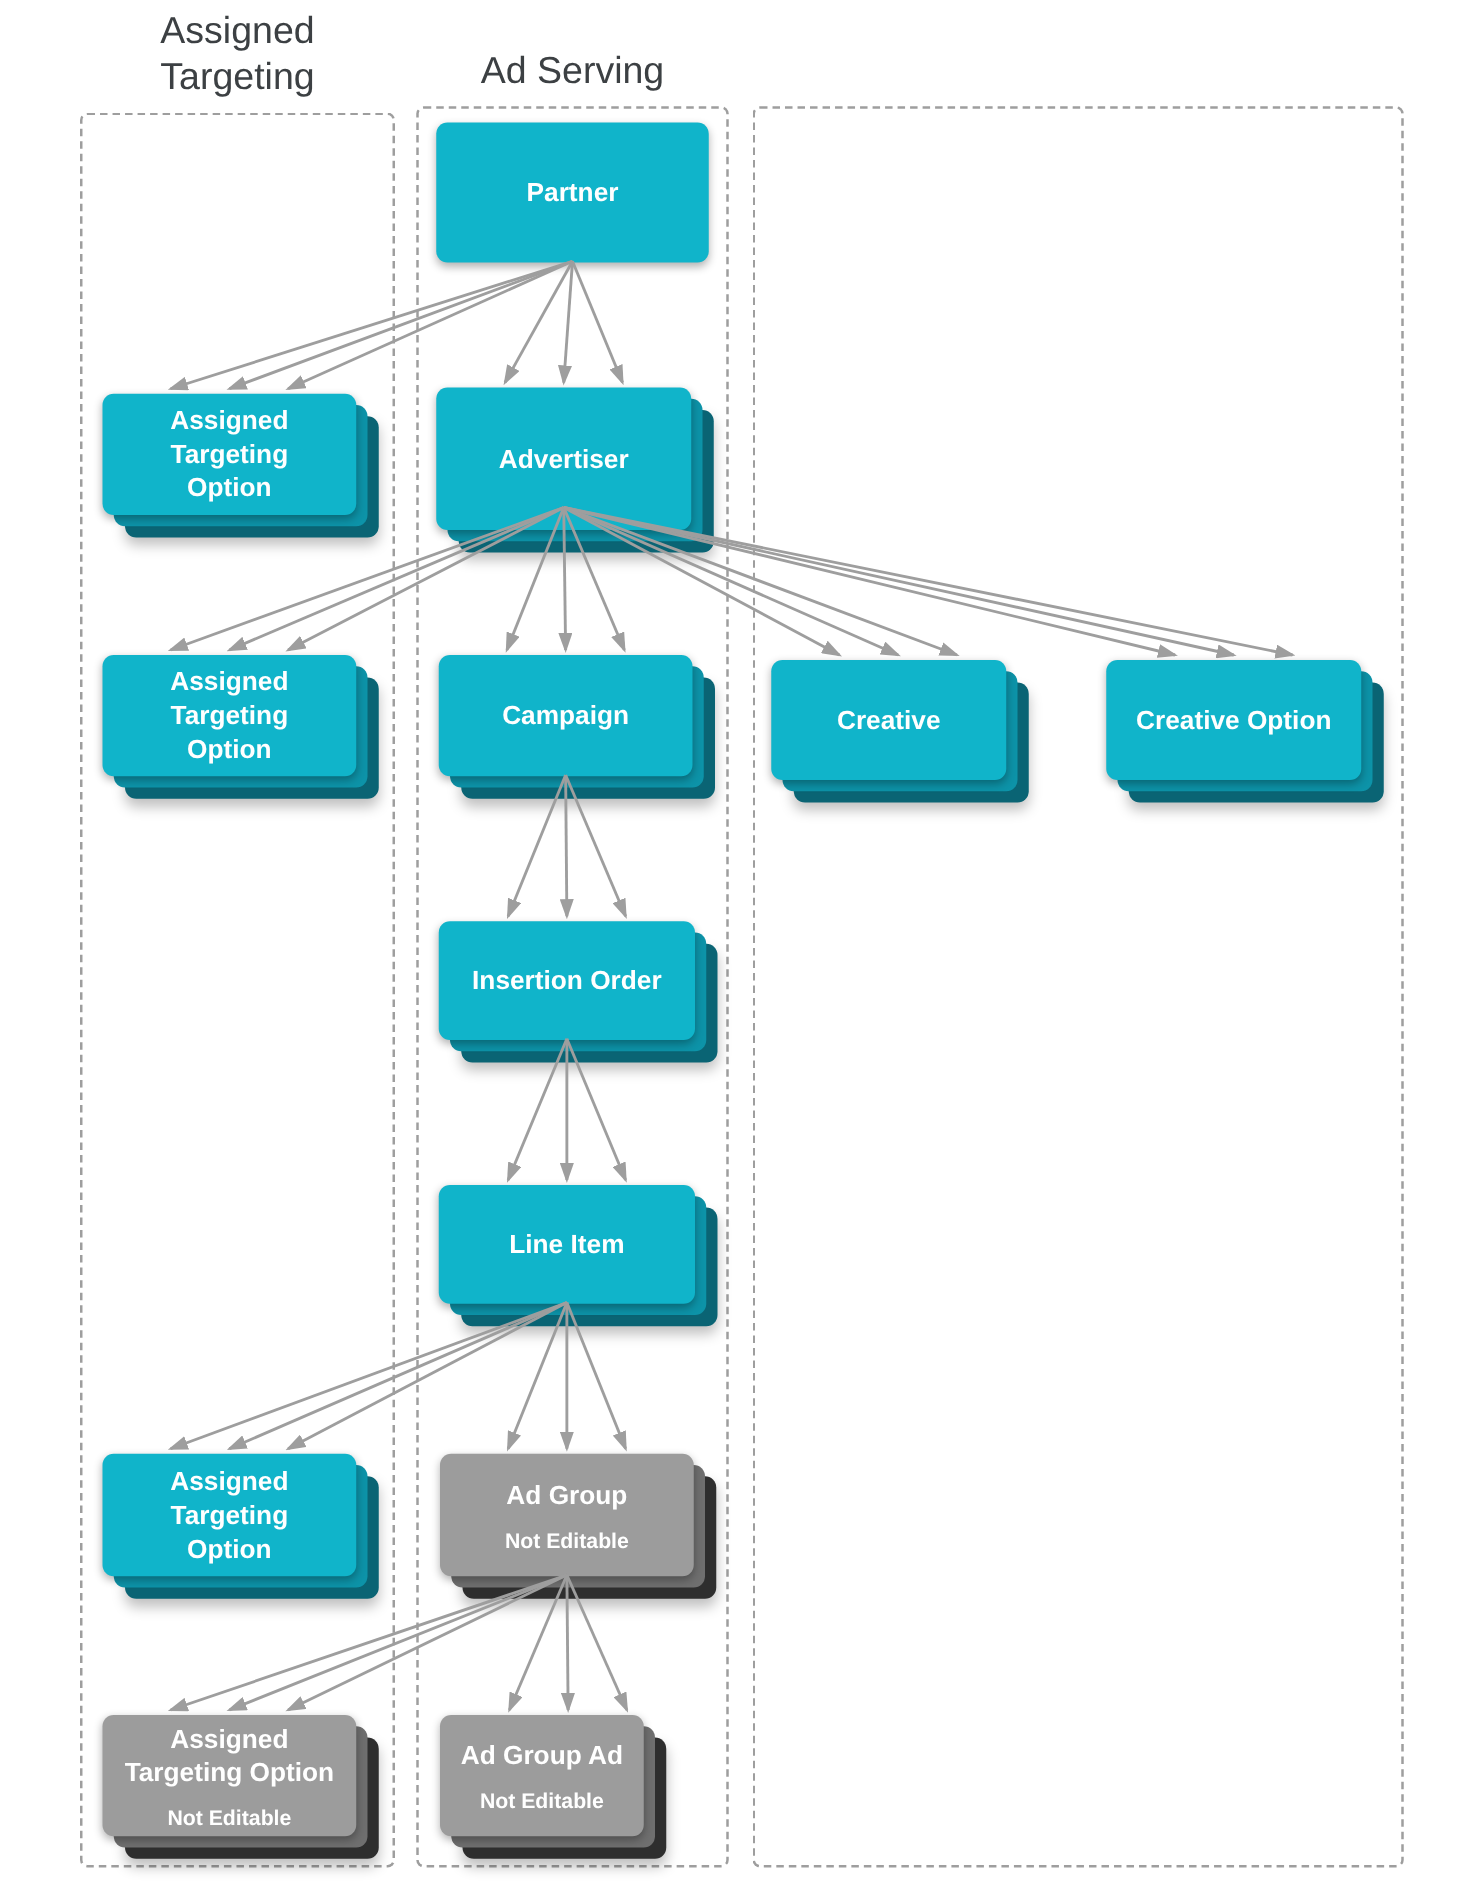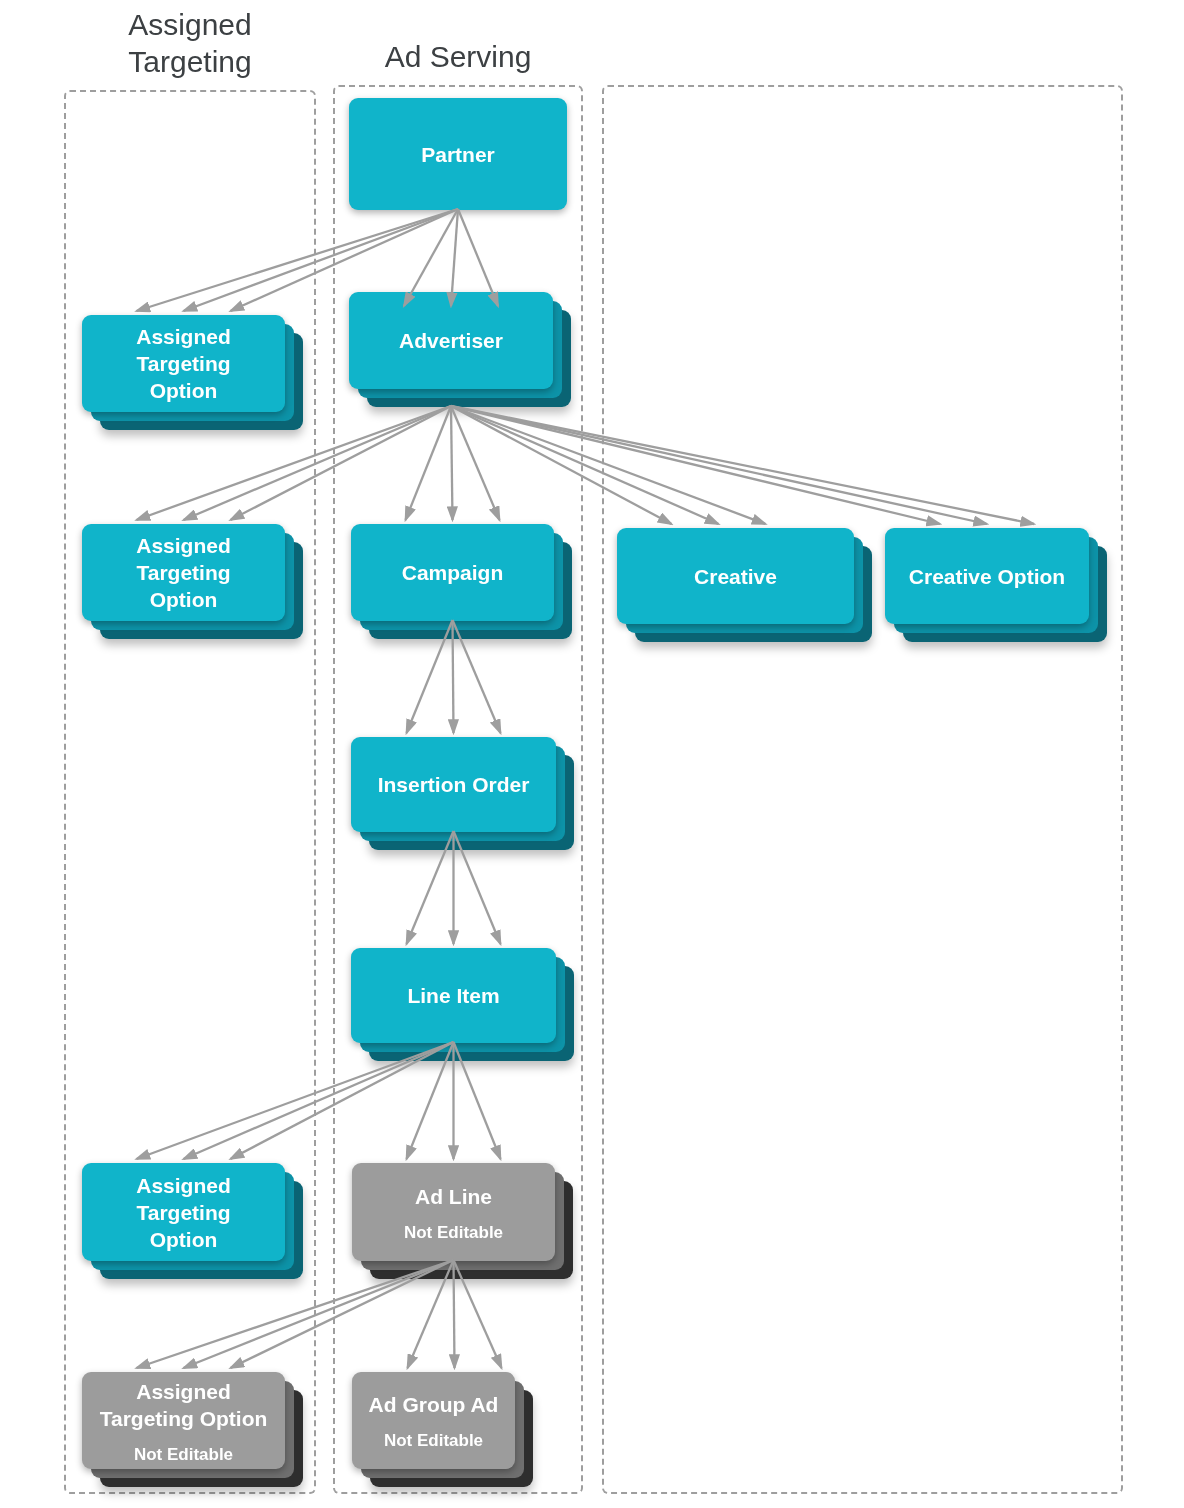--- a/index.html
+++ b/index.html
@@ -66,21 +66,21 @@
         <div class="layer back"></div>
         <div class="layer mid"></div>
         <div class="face">
           <div class="label">
             <span>Assigned</span>
             <span>Targeting</span>
             <span>Option</span>
           </div>
         </div>
       </div>
-      <div class="node teal" style="left: 349px; top: 292px; width: 204px; height: 97px; text-decoration: underline;">
+      <div class="node teal" style="left: 349px; top: 310px; width: 204px; height: 114px; text-decoration: underline;">
         <div class="layer back"></div>
         <div class="layer mid"></div>
         <div class="face">
           <div class="label">
             <span>Advertiser</span>
           </div>
         </div>
       </div>
       <div class="node teal" style="left: 82px; top: 524px; width: 203px; height: 97px;">
         <div class="layer back"></div>
@@ -95,21 +95,21 @@
       </div>
       <div class="node teal" style="left: 351px; top: 524px; width: 203px; height: 97px;">
         <div class="layer back"></div>
         <div class="layer mid"></div>
         <div class="face">
           <div class="label">
             <span>Campaign</span>
           </div>
         </div>
       </div>
-      <div class="node teal" style="left: 617px; top: 528px; width: 237px; height: 96px;">
+      <div class="node teal" style="left: 617px; top: 528px; width: 188px; height: 96px;">
         <div class="layer back"></div>
         <div class="layer mid"></div>
         <div class="face">
           <div class="label">
             <span>Creative</span>
           </div>
         </div>
       </div>
       <div class="node teal" style="left: 885px; top: 528px; width: 204px; height: 96px;">
         <div class="layer back"></div>
@@ -147,21 +147,21 @@
             <span>Targeting</span>
             <span>Option</span>
           </div>
         </div>
       </div>
       <div class="node gray" style="left: 352px; top: 1163px; width: 203px; height: 98px;">
         <div class="layer back"></div>
         <div class="layer mid"></div>
         <div class="face">
           <div class="label">
-            <span>Ad Line</span>
+            <span>Ad Group</span>
           </div>
           <div class="sublabel">Not Editable</div>
         </div>
       </div>
       <div class="node gray" style="left: 82px; top: 1372px; width: 203px; height: 97px;">
         <div class="layer back"></div>
         <div class="layer mid"></div>
         <div class="face">
           <div class="label">
             <span>Assigned</span>

